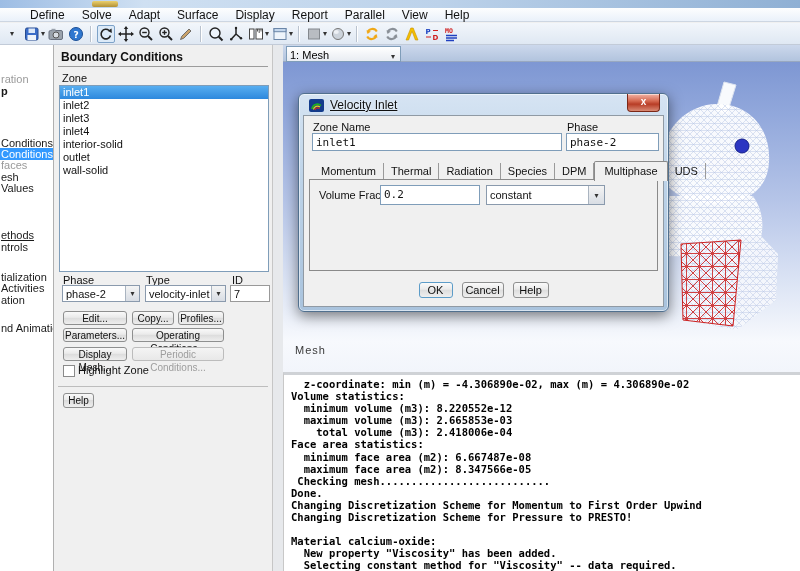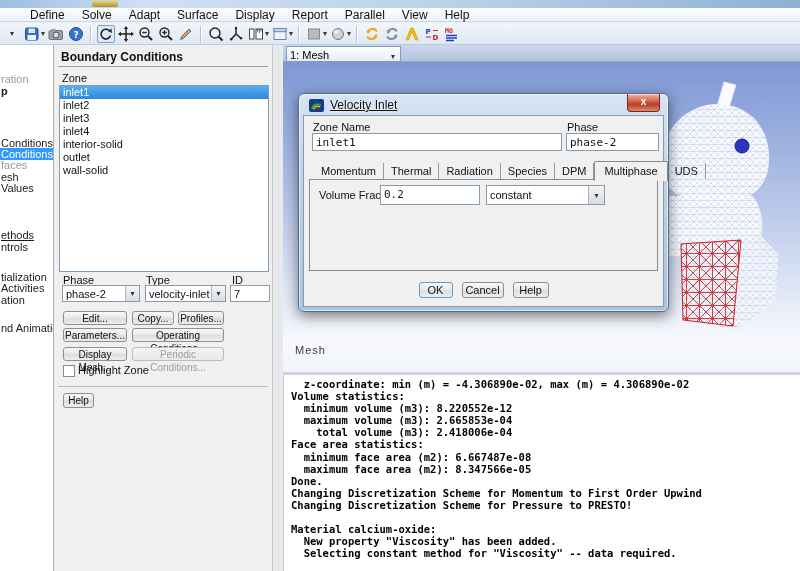--- a/index.html
+++ b/index.html
@@ -363,25 +363,26 @@
       <polygon points="40,166 100,162 92,248 42,242" fill="url(#rm)" opacity="0.85"></polygon>
       <polygon points="40,166 100,162 92,248 42,242" fill="none" stroke="#cc2222" stroke-width="1"></polygon>
     </svg>
     <div class="mesh-caption">Mesh</div>
   </div>
 
   <div class="console" id="console">
       <div class="console-line">  z-coordinate: min (m) = -4.306890e-02, max (m) = 4.306890e-02</div>
       <div class="console-line">Volume statistics:</div>
       <div class="console-line">  minimum volume (m3): 8.220552e-12</div>
-      <div class="console-line">  maximum volume (m3): 2.665853e-04</div>
+      <div class="console-line">  maximum volume (m3): 2.665853e-03</div>
       <div class="console-line">    total volume (m3): 2.418006e-04</div>
       <div class="console-line">Face area statistics:</div>
       <div class="console-line">  minimum face area (m2): 6.667487e-08</div>
       <div class="console-line">  maximum face area (m2): 8.347566e-05</div>
+      <div class="console-line"> Checking mesh...........................</div>
       <div class="console-line">Done.</div>
       <div class="console-line">Changing Discretization Scheme for Momentum to First Order Upwind</div>
       <div class="console-line">Changing Discretization Scheme for Pressure to PRESTO!</div>
       <div class="console-line"> </div>
       <div class="console-line">Material calcium-oxide:</div>
       <div class="console-line">  New property "Viscosity" has been added.</div>
       <div class="console-line">  Selecting constant method for "Viscosity" -- data required.</div>
     </div>
 
   <div class="dialog">

